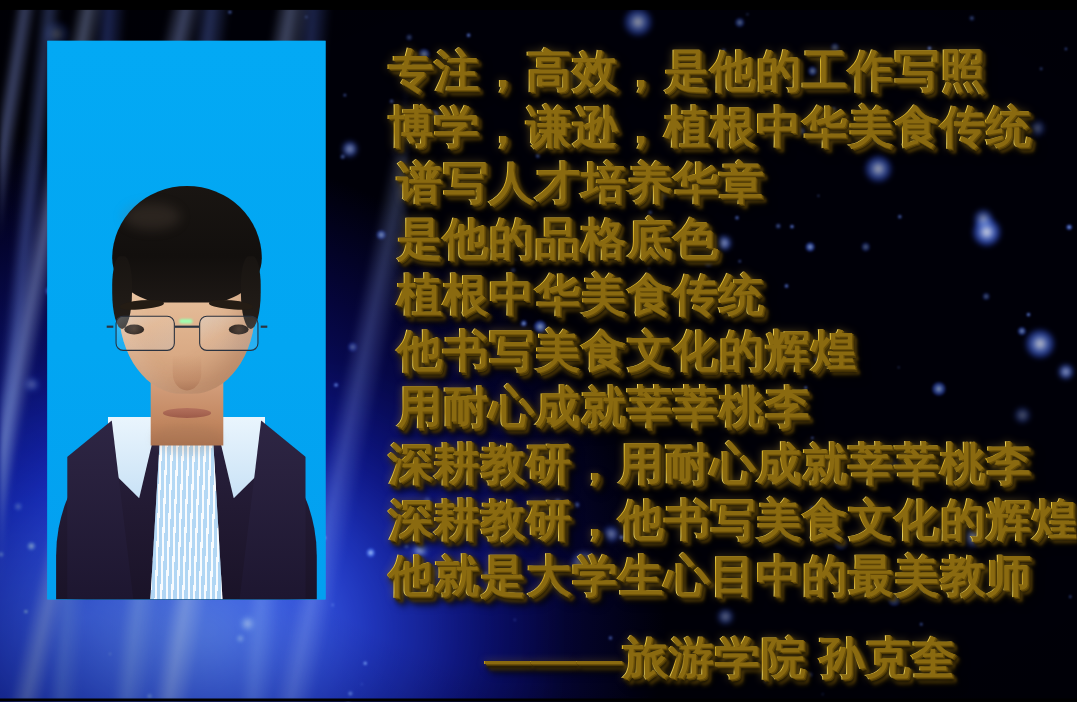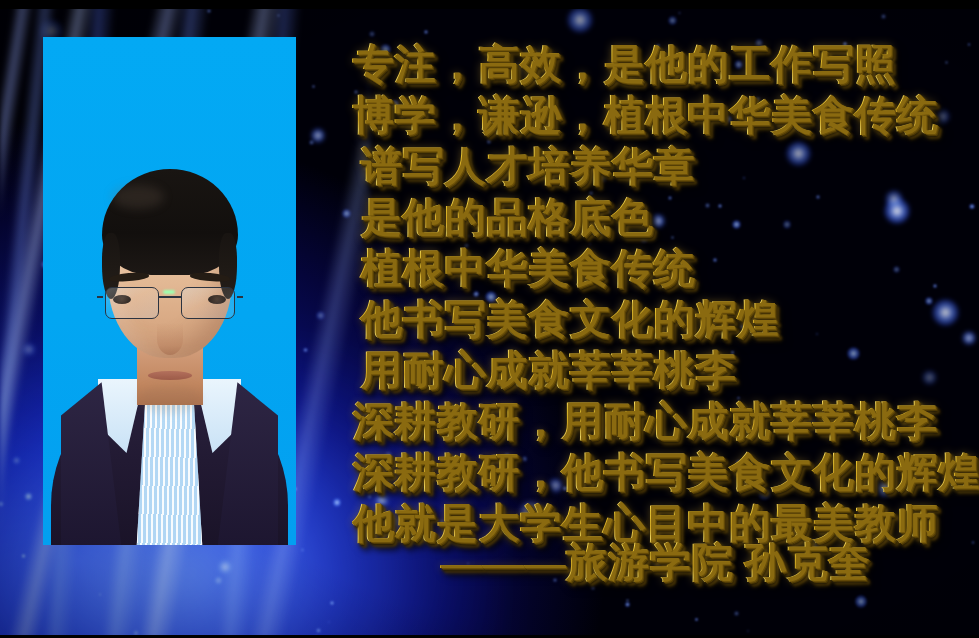--- a/index.html
+++ b/index.html
@@ -189,21 +189,21 @@
     position:absolute;left:352px;top:12px;width:620px;margin-top:27px;
   }
   .poem-line{
     font-size:41px;
     line-height:51px;
     height:51px;
   }
   .poem-line.indent{padding-left:8px;}
 
   #signature{
-    position:absolute;left:440px;top:536px;
+    position:absolute;left:440px;top:572px;
     font-size:41px;line-height:52px;
   }
   #caption{
     position:absolute;left:46px;top:574px;
     font-size:34px;line-height:46px;
   }
 </style>
 </head>
 <body>
 

